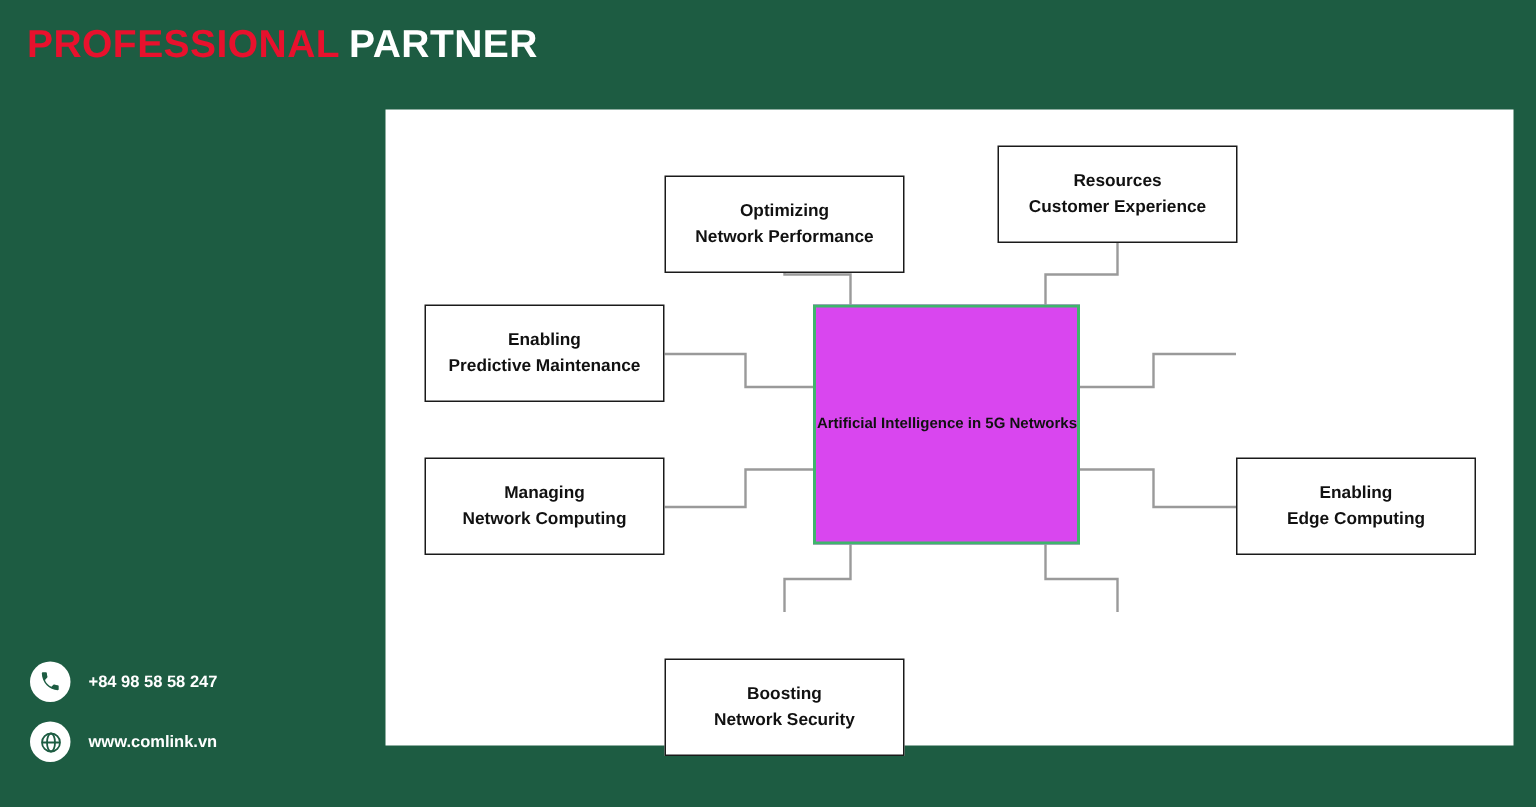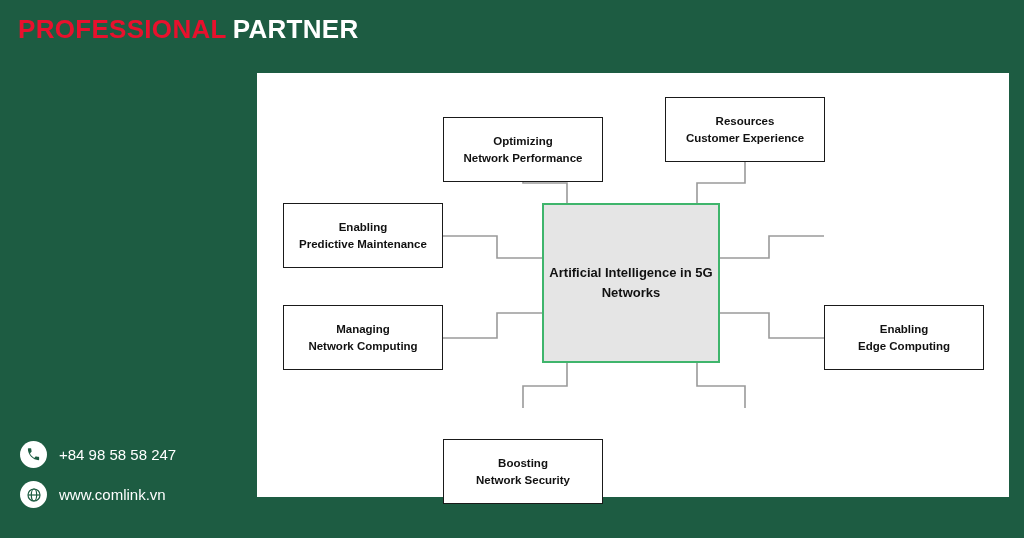--- a/index.html
+++ b/index.html
@@ -65,26 +65,26 @@
   }
   .node span { display: block; white-space: pre-line; }
 
   .center-node {
     position: absolute;
     left: 285px;
     top: 130px;
     width: 178px;
     height: 160px;
     border: 2px solid #3fb56c;
-    background: #e5e5e5;
+    background: #d946ef;
     display: flex;
     align-items: center;
     justify-content: flex-end;
     text-align: center;
-    font-size: 13px;
+    font-size: 10px;
     font-weight: bold;
     color: #111111;
     line-height: 1.55;
     z-index: 3;
   }
 
   
   .n-top-left     { left: 186px; top: 24px;  width: 160px; height: 65px; margin-top: 20px; }
   .n-top-right    { left: 408px; top: 24px;  width: 160px; height: 65px; }
   .n-mid-left-1   { left: 26px;  top: 130px; width: 160px; height: 65px; }
@@ -113,22 +113,22 @@
     border-radius: 50%;
     background: #ffffff;
     color: #1d5c42;
     display: flex;
     align-items: center;
     justify-content: center;
     margin-right: 12px;
     flex: 0 0 auto;
   }
   .contact-text {
-    font-size: 15px;
-    font-weight: normal;
+    font-size: 11px;
+    font-weight: bold;
     color: #ffffff;
     white-space: nowrap;
   }
 </style>
 </head>
 <body>
 
 <div class="header">
   <span class="word-pro">PROFESSIONAL</span><span class="word-partner">PARTNER</span>
 </div>

